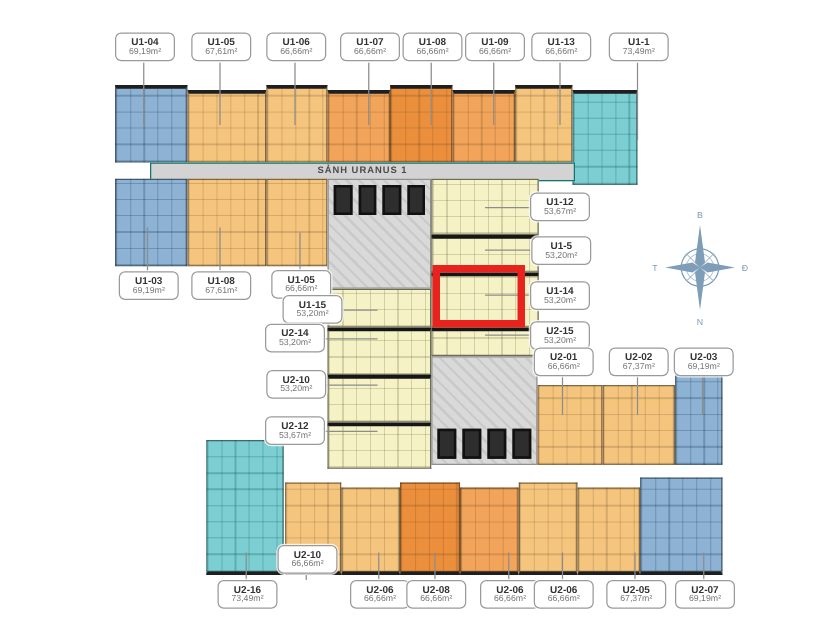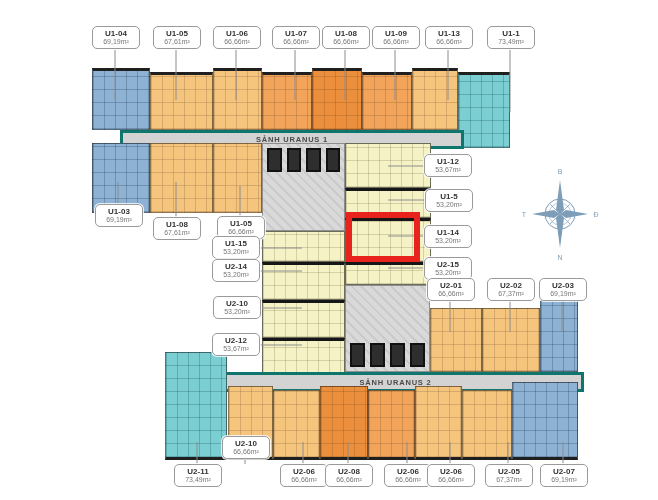--- a/index.html
+++ b/index.html
@@ -17,22 +17,22 @@
           repeating-linear-gradient(0deg, rgba(10,70,75,.25) 0 1px, transparent 1px 13px),
           repeating-linear-gradient(90deg, rgba(10,70,75,.25) 0 1px, transparent 1px 11px);}
   .u-tan{background-color:var(--tan);}
   .u-orange{background-color:var(--orange);}
   .u-orangedark{background-color:var(--orangeDark);}
   .u-yellow{background-color:var(--yellow);border-color:#6b6b5a;}
   .wt{border-top:3px solid #1f1f1f;}
   .wb{border-bottom:3px solid #1f1f1f;}
   .sep{border-top:3px solid #161616;}
   
-  .corridor{position:absolute;background:var(--corridor);border:3px solid #0f766e;
-            display:flex;align-items:center;justify-content:center;
+  .corridor{position:absolute;background:var(--corridor);border:1px solid #0f766e;
+            display:flex;justify-content:center;
             font-size:7.5px;font-weight:bold;color:#4a4a4a;letter-spacing:.8px;}
   
   .core{position:absolute;background:var(--core);border:1px solid #8f8f8f;box-sizing:border-box;
         background-image:repeating-linear-gradient(45deg, rgba(0,0,0,.07) 0 2px, transparent 2px 7px);}
   .shaftrow{position:absolute;left:4px;right:4px;display:flex;gap:5px;}
   .shaft{flex:1;height:24px;background:#2e2e2e;border:2px solid #111;box-sizing:border-box;}
   
   .badge{position:absolute;width:46px;background:#fff;border:1px solid var(--badgeBorder);
          border-radius:5px;box-shadow:0 0 0 1px rgba(255,255,255,.8);
          display:flex;flex-direction:column;align-items:center;justify-content:center;
@@ -94,23 +94,20 @@
       <div class="shaft"></div>
       <div class="shaft"></div>
       <div class="shaft"></div>
     </div>
   </div>
 
   <div class="unit u-tan" style="left:430px;top:308px;width:52px;height:64px"></div>
   <div class="unit u-tan" style="left:482px;top:308px;width:58px;height:64px"></div>
   <div class="unit u-blue" style="left:540px;top:300px;width:38px;height:72px"></div>
 
-  <div class="corridor" style="left:207px;top:372px;width:371px;height:14px">
-    <span>SẢNH URANUS 2</span>
-  </div>
 
   <div class="unit u-teal wb" style="left:165px;top:352px;width:62px;height:108px"></div>
   <div class="unit u-tan wb" style="left:228px;top:386px;width:45px;height:74px"></div>
   <div class="unit u-tan wb" style="left:273px;top:390px;width:47px;height:70px"></div>
   <div class="unit u-orangedark wb" style="left:320px;top:386px;width:48px;height:74px"></div>
   <div class="unit u-orange wb" style="left:368px;top:390px;width:47px;height:70px"></div>
   <div class="unit u-tan wb" style="left:415px;top:386px;width:47px;height:74px"></div>
   <div class="unit u-tan wb" style="left:462px;top:390px;width:50px;height:70px"></div>
   <div class="unit u-blue wb" style="left:512px;top:382px;width:66px;height:78px"></div>
 
@@ -177,33 +174,33 @@
     </div>
   <div class="badge" style="left:425px;top:26px">
       <span class="bid">U1-13</span>
       <span class="barea">66,66m²</span>
     </div>
   <div class="badge" style="left:487px;top:26px">
       <span class="bid">U1-1</span>
       <span class="barea">73,49m²</span>
     </div>
 
-  <div class="badge" style="left:95px;top:204px">
+  <div class="badge" style="left:95px;top:217px">
       <span class="bid">U1-03</span>
       <span class="barea">69,19m²</span>
     </div>
   <div class="badge" style="left:153px;top:217px">
       <span class="bid">U1-08</span>
       <span class="barea">67,61m²</span>
     </div>
   <div class="badge" style="left:217px;top:216px">
       <span class="bid">U1-05</span>
       <span class="barea">66,66m²</span>
     </div>
-  <div class="badge" style="left:212px;top:236px">
+  <div class="badge" style="left:226px;top:236px">
       <span class="bid">U1-15</span>
       <span class="barea">53,20m²</span>
     </div>
   <div class="badge" style="left:212px;top:259px">
       <span class="bid">U2-14</span>
       <span class="barea">53,20m²</span>
     </div>
   <div class="badge" style="left:213px;top:296px">
       <span class="bid">U2-10</span>
       <span class="barea">53,20m²</span>
@@ -237,21 +234,21 @@
   <div class="badge" style="left:487px;top:278px">
       <span class="bid">U2-02</span>
       <span class="barea">67,37m²</span>
     </div>
   <div class="badge" style="left:539px;top:278px">
       <span class="bid">U2-03</span>
       <span class="barea">69,19m²</span>
     </div>
 
   <div class="badge" style="left:174px;top:464px">
-      <span class="bid">U2-11</span>
+      <span class="bid">U2-16</span>
       <span class="barea">73,49m²</span>
     </div>
   <div class="badge" style="left:222px;top:436px">
       <span class="bid">U2-10</span>
       <span class="barea">66,66m²</span>
     </div>
   <div class="badge" style="left:280px;top:464px">
       <span class="bid">U2-06</span>
       <span class="barea">66,66m²</span>
     </div>

